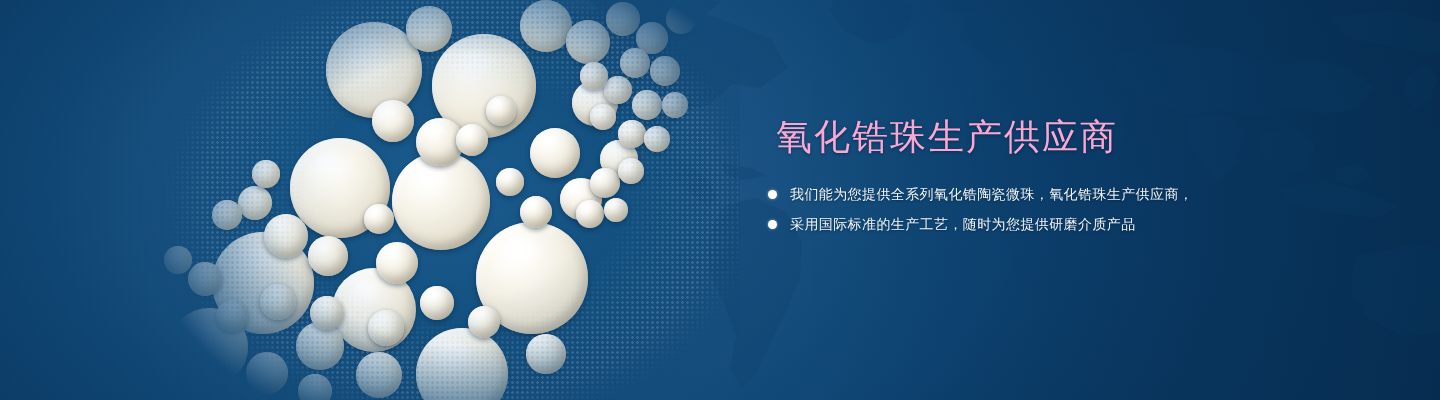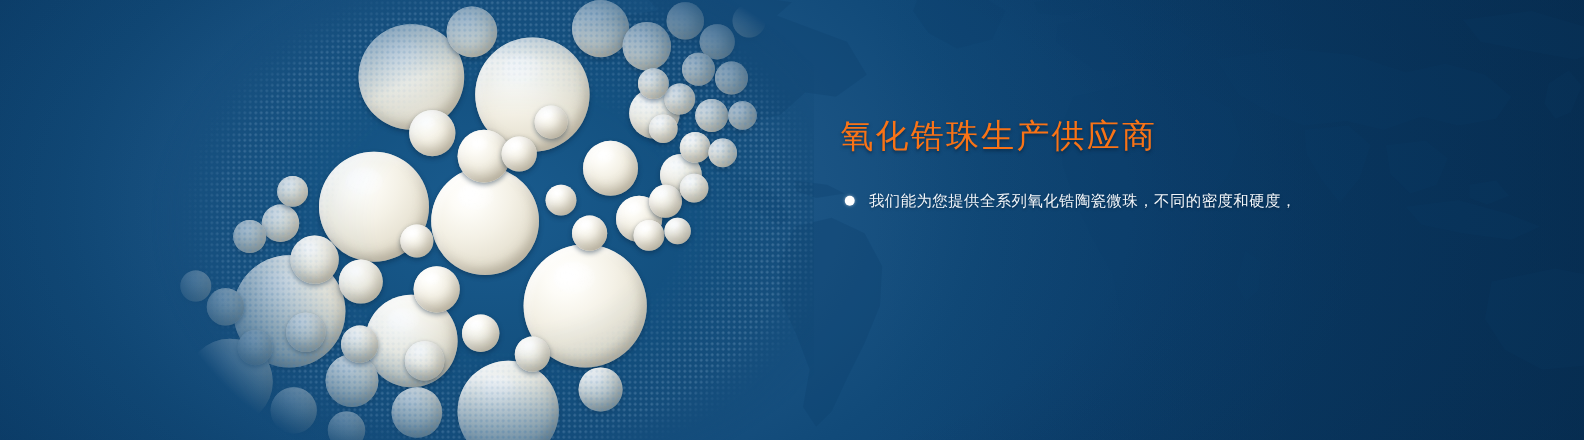--- a/index.html
+++ b/index.html
@@ -104,25 +104,25 @@
   }
 
   
   .content {
     position: absolute;
     left: 764px;
     top: 106px;
     width: 560px;
   }
   .title {
-    margin: 0;
-    font-size: 30px;
+    margin: 12px;
+    font-size: 36px;
     font-weight: 400;
     letter-spacing: 2px;
-    color: #f97316;
+    color: #f9a8d4;
     line-height: 38px;
     text-shadow: 0 1px 3px rgba(2,24,46,0.55);
     white-space: nowrap;
   }
   .bullet-list {
     list-style: none;
     margin: 27px 0 0 0;
     padding: 0;
   }
   .bullet-item {
@@ -265,18 +265,22 @@
   </div>
 
   <div class="bg-vignette"></div>
 
   <div class="content">
     <h1 class="title">氧化锆珠生产供应商</h1>
 
     <ul class="bullet-list">
       <li class="bullet-item">
         <span class="bullet-dot"></span>
-        <span class="bullet-line">我们能为您提供全系列氧化锆陶瓷微珠，不同的密度和硬度，</span>
+        <span class="bullet-line">我们能为您提供全系列氧化锆陶瓷微珠，氧化锆珠生产供应商，</span>
+      </li>
+      <li class="bullet-item">
+        <span class="bullet-dot"></span>
+        <span class="bullet-line">采用国际标准的生产工艺，随时为您提供研磨介质产品</span>
       </li>
     </ul>
   </div>
 
 </div>
 
 </body></html>

